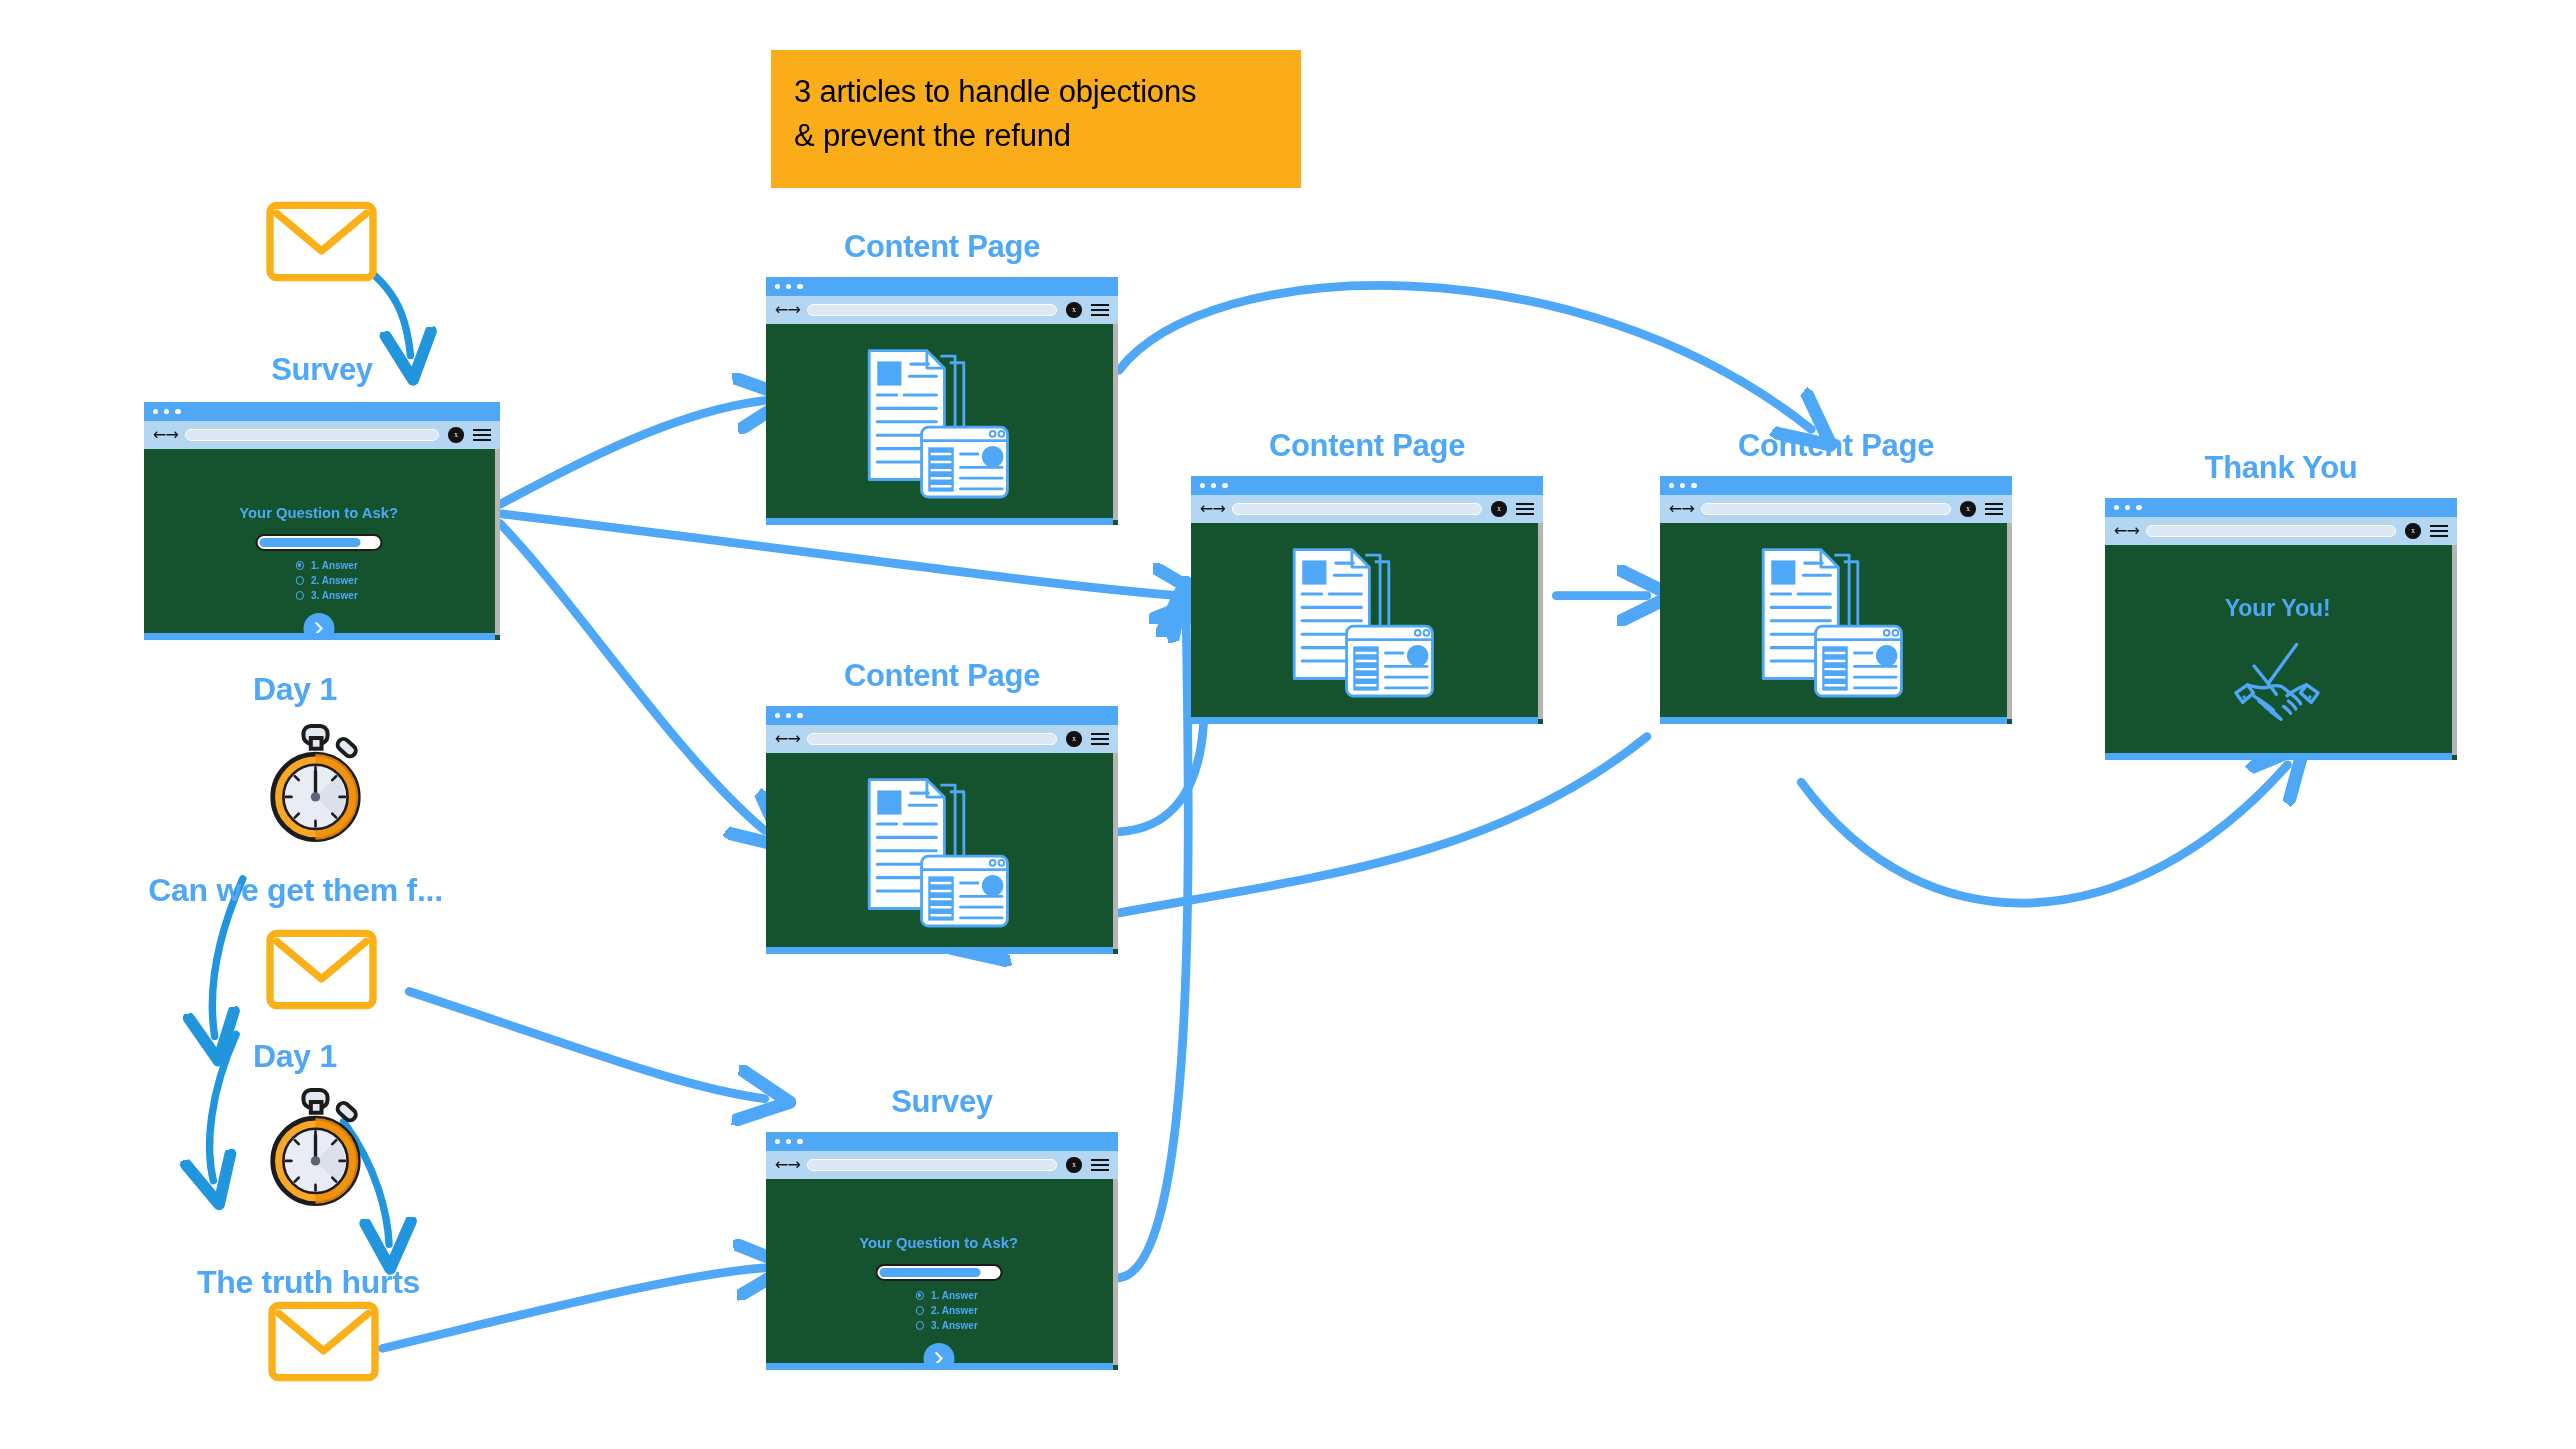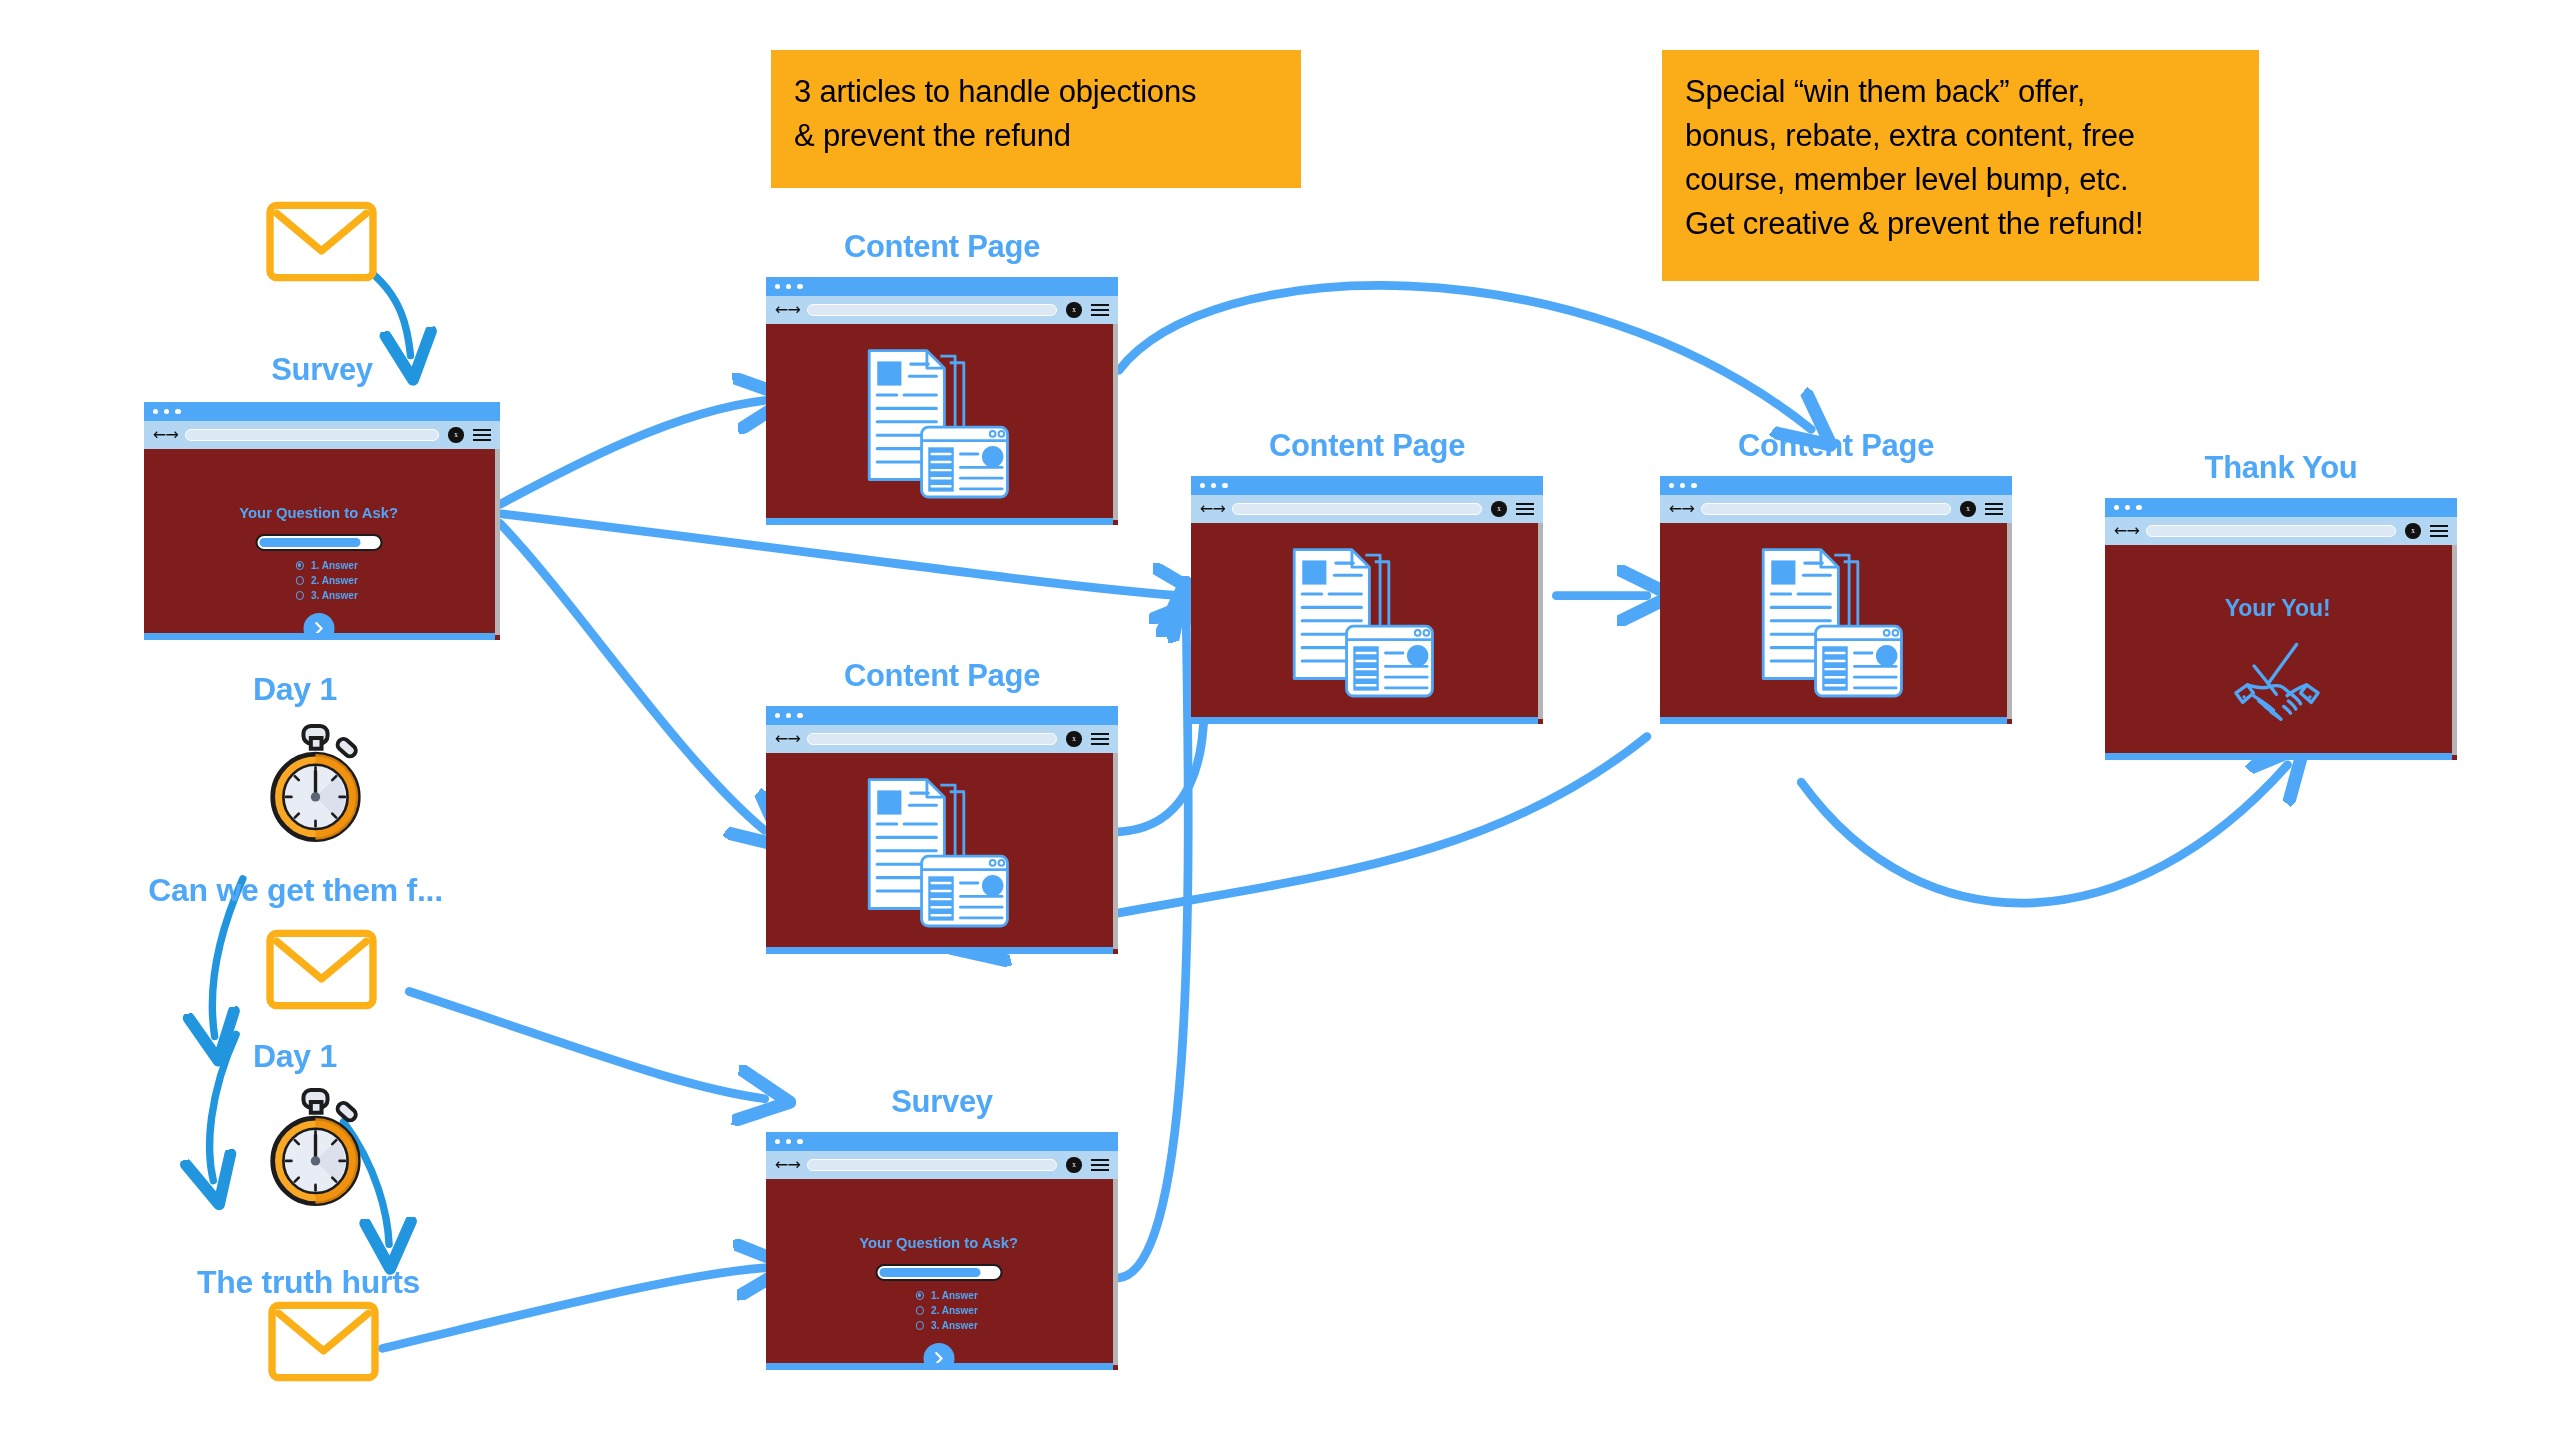--- a/index.html
+++ b/index.html
@@ -144,21 +144,21 @@
     display: block;
     height: 2px;
     background: #111111;
   }
   .win-body {
     position: absolute;
     left: 0;
     top: 47px;
     right: 0;
     bottom: 0;
-    background: #7f1d1d;
+    background: #14532d;
     overflow: hidden;
   }
   .win-scrollbar {
     position: absolute;
     top: 47px;
     right: 0;
     width: 4.7px;
     bottom: 5.4px;
     background: #B5B5B5;
   }
@@ -338,24 +338,20 @@
 
       <path d="M362,1310 C322,1400 310,1480 320,1545" stroke="#2196DE" stroke-width="11" marker-end="url(#ahs)"></path>
       <path d="M352,1542 C312,1630 306,1710 318,1760" stroke="#2196DE" stroke-width="11" marker-end="url(#ahs)"></path>
       <path d="M512,1672 C562,1740 578,1810 580,1855" stroke="#2196DE" stroke-width="11" marker-end="url(#ahs)"></path>
     </g>
   </svg>
 
   <div class="callout" id="callout-articles">3 articles to handle objections
 &amp; prevent the refund</div>
 
-  <div class="callout" id="callout-offer">Special “win them back” offer,
-bonus, rebate, extra content, free
-course, member level bump, etc.
-Get creative &amp; prevent the refund!</div>
 
   <div class="window" style="left:144px; top:402px; width:356px; height:238px;">
     <div class="win-title" style="top:-50px;">Survey</div>
     <div class="win-frame">
       <div class="win-topbar">
         <div class="win-dots">
           <i></i>
             <i></i>
             <i></i>
         </div>

